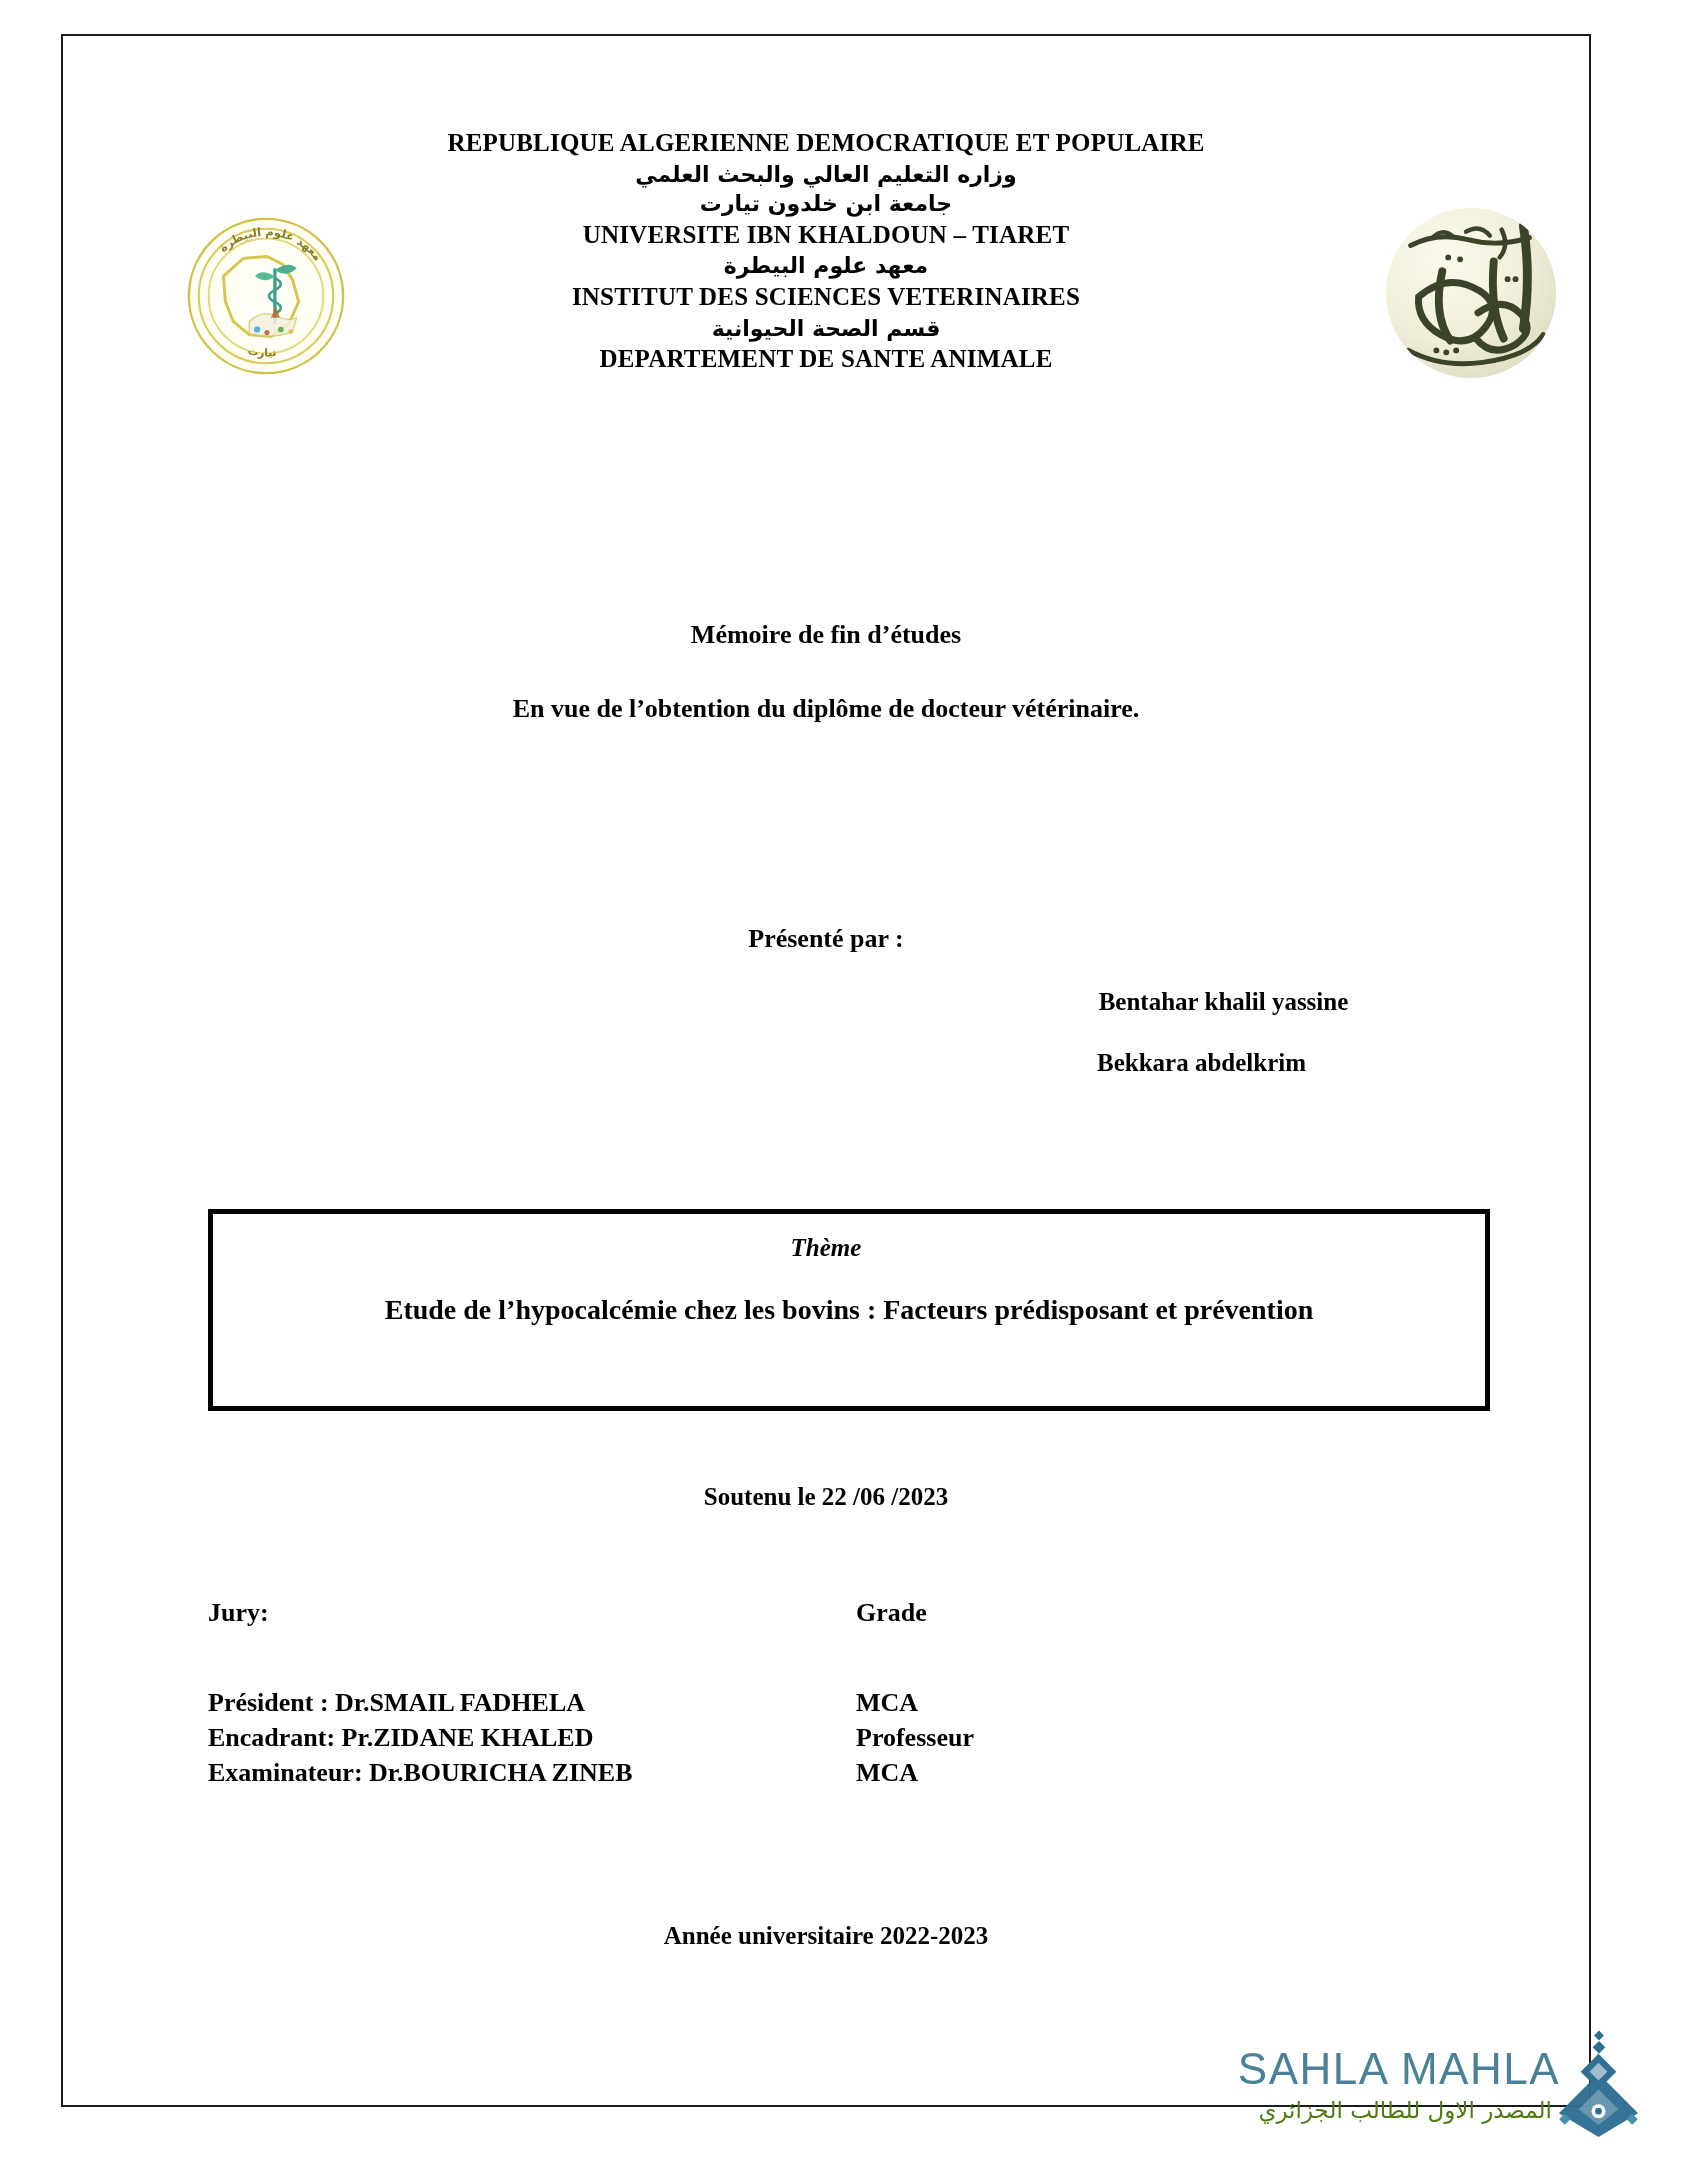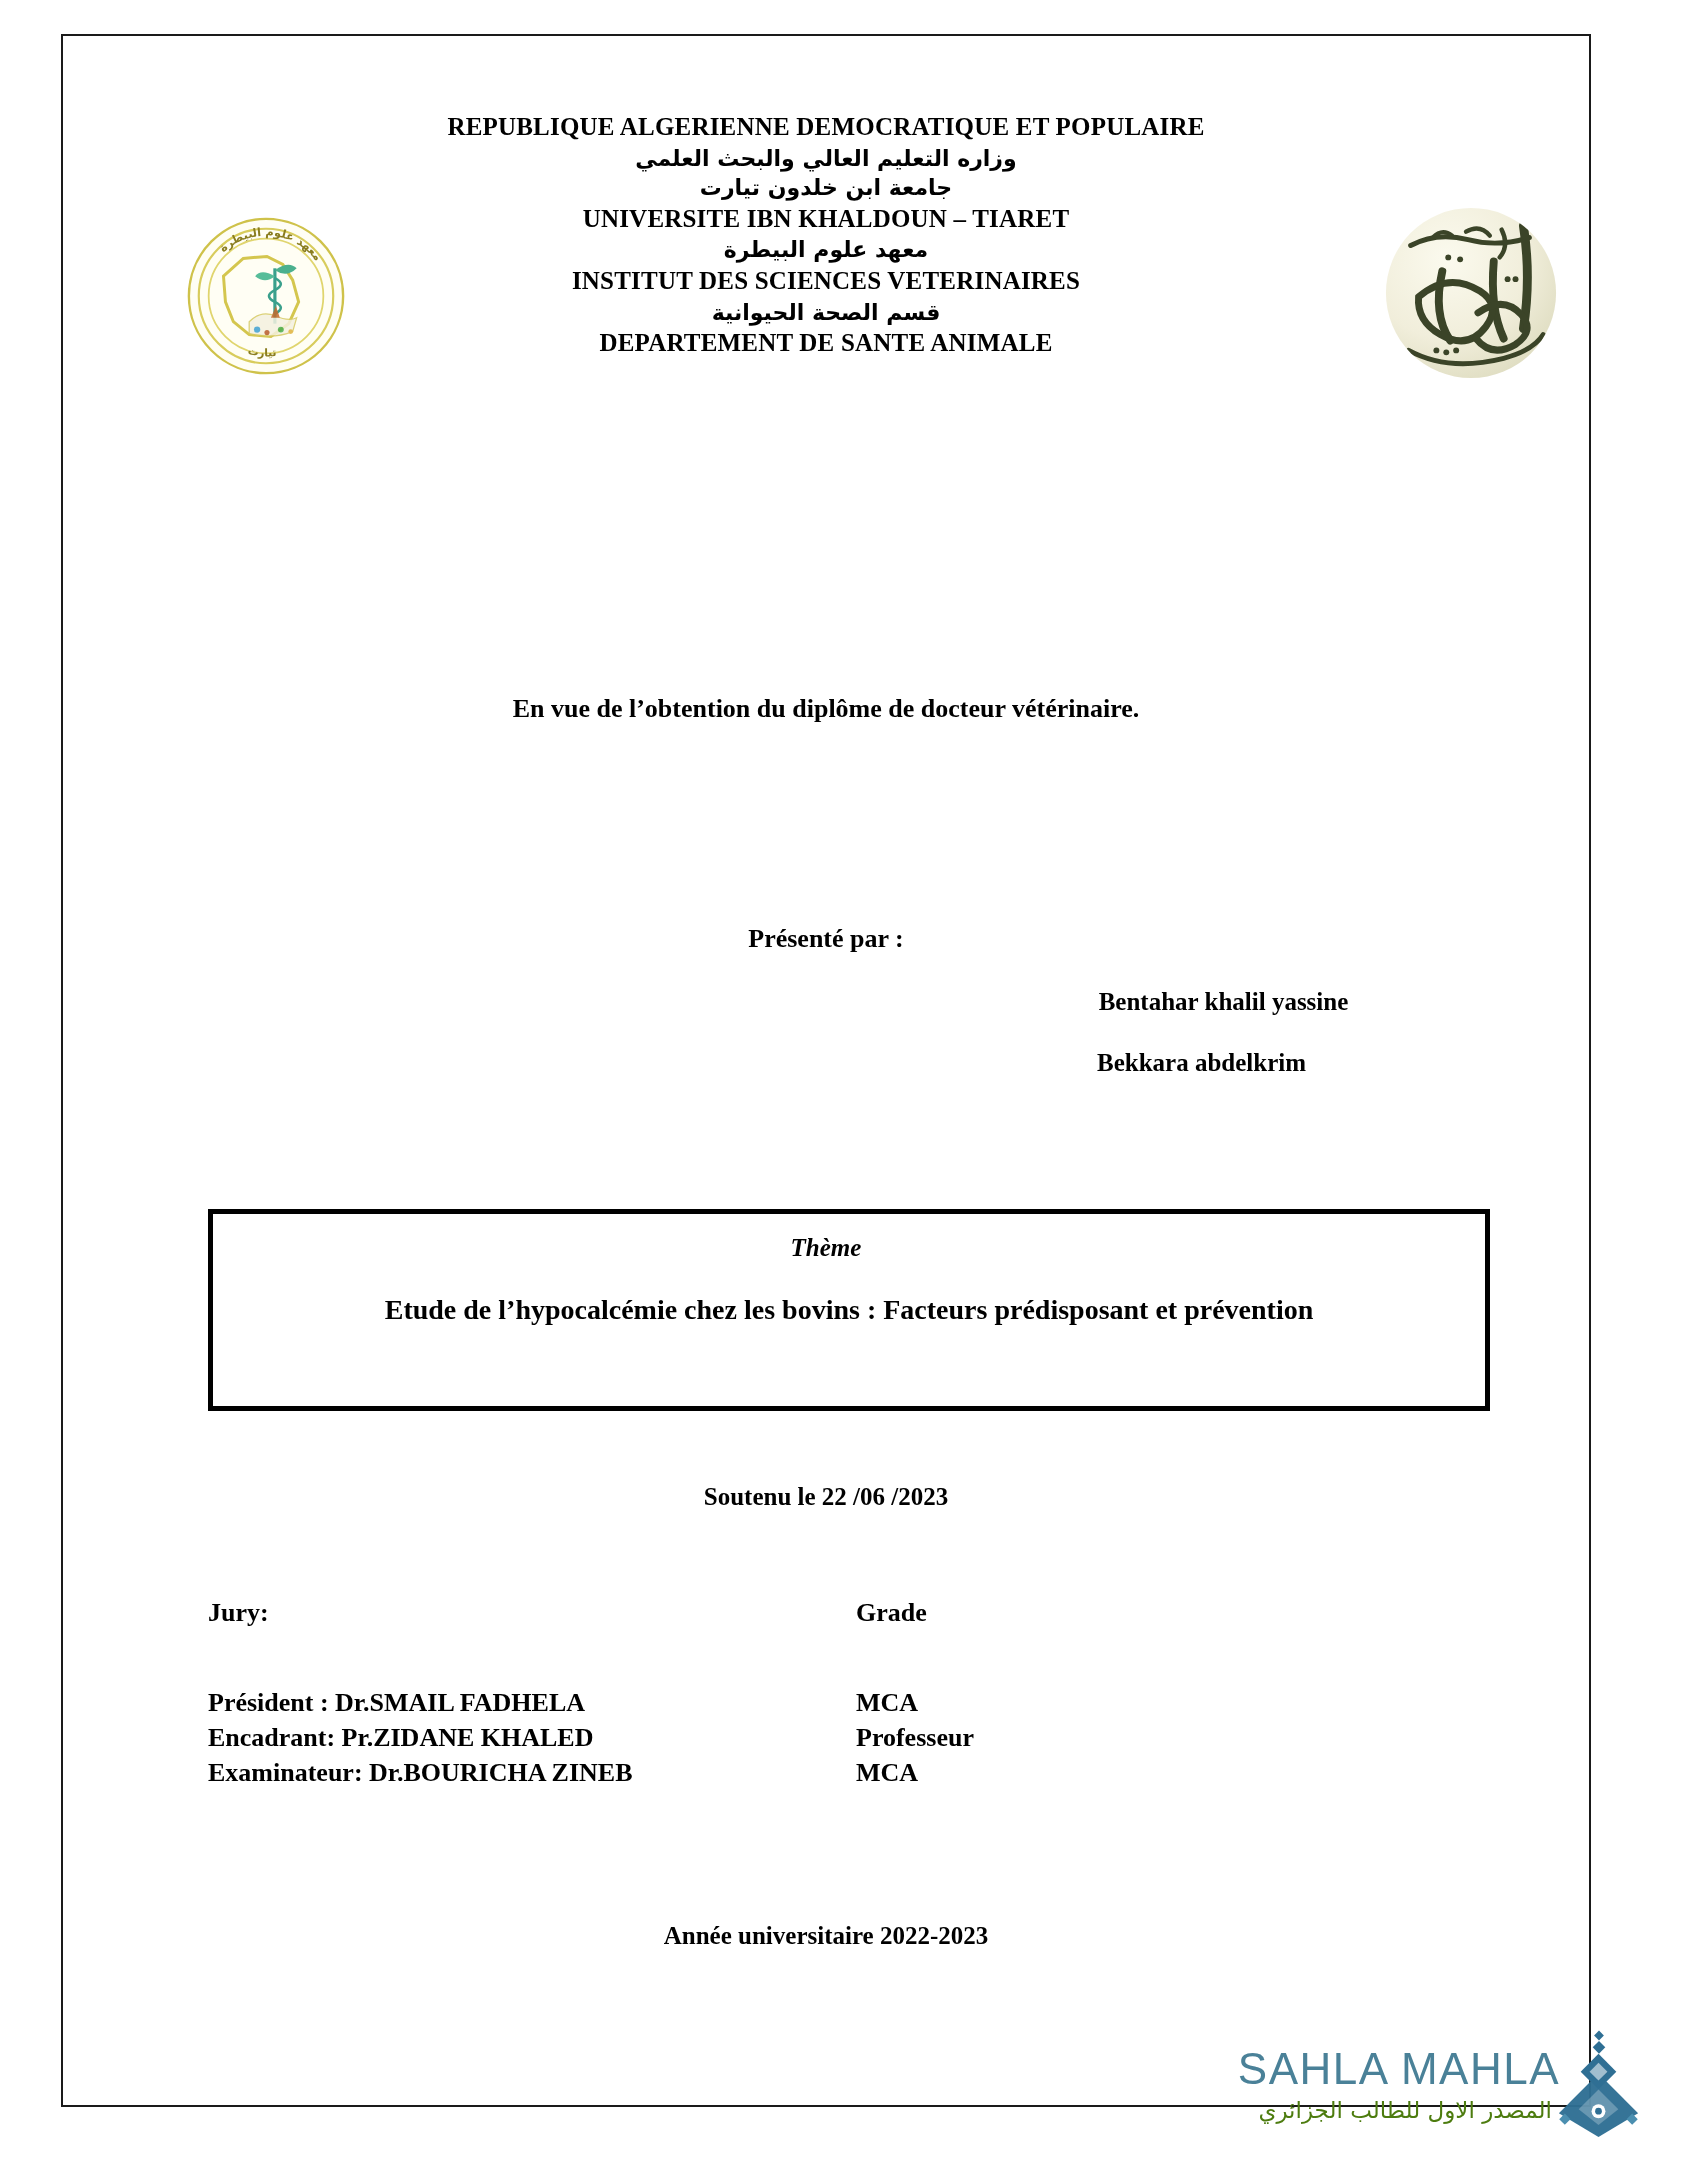--- a/index.html
+++ b/index.html
@@ -32,21 +32,21 @@
     height: 2073px;
     background: #ffffff;
     border: 2px solid #1a1a1a;
     box-sizing: border-box;
   }
 
   
   .header-block {
     position: absolute;
     left: 0;
-    top: 75px;
+    top: 91px;
     width: 100%;
     text-align: center;
   }
   .hdr-line {
     font-weight: bold;
     line-height: 1.30;
     letter-spacing: 0.2px;
     white-space: nowrap;
   }
   .hdr-fr { font-size: 25px; }
@@ -306,20 +306,21 @@
       <div class="hdr-line hdr-fr">REPUBLIQUE ALGERIENNE DEMOCRATIQUE ET POPULAIRE</div>
       <div class="hdr-line hdr-ar">وزاره التعليم العالي والبحث العلمي</div>
       <div class="hdr-line hdr-ar">جامعة ابن خلدون تيارت</div>
       <div class="hdr-line hdr-fr">UNIVERSITE IBN KHALDOUN – TIARET</div>
       <div class="hdr-line hdr-ar">معهد علوم البيطرة</div>
       <div class="hdr-line hdr-fr">INSTITUT DES SCIENCES VETERINAIRES</div>
       <div class="hdr-line hdr-ar">قسم الصحة الحيوانية</div>
       <div class="hdr-line hdr-fr">DEPARTEMENT DE SANTE ANIMALE</div>
     </div>
 
+    <div class="center-line" id="memoire">Mémoire de fin d’études</div>
     <div class="center-line" id="envue">En vue de l’obtention du diplôme de docteur vétérinaire.</div>
 
     <div id="presente">Présenté par :</div>
     <div class="author" id="author1">Bentahar khalil yassine</div>
     <div class="author" id="author2">Bekkara abdelkrim</div>
 
     <div id="theme-label">Thème</div>
 
     <div id="theme-box">
       <div id="theme-title">Etude de l’hypocalcémie chez les bovins : Facteurs prédisposant et prévention</div>

